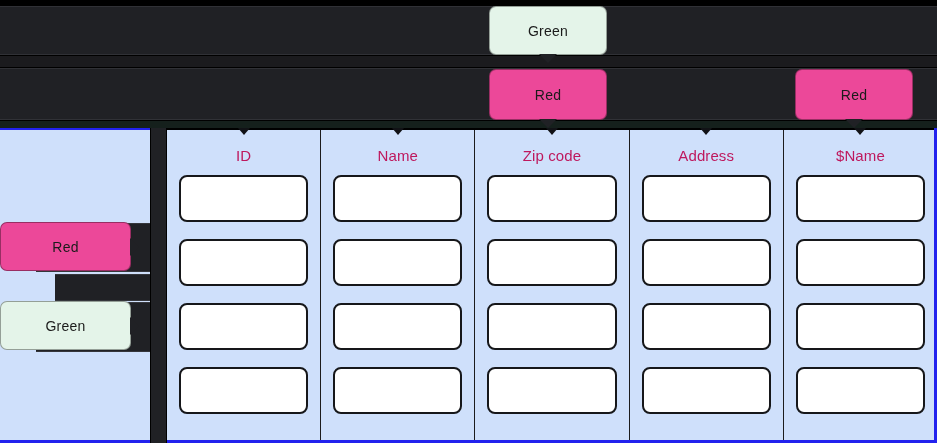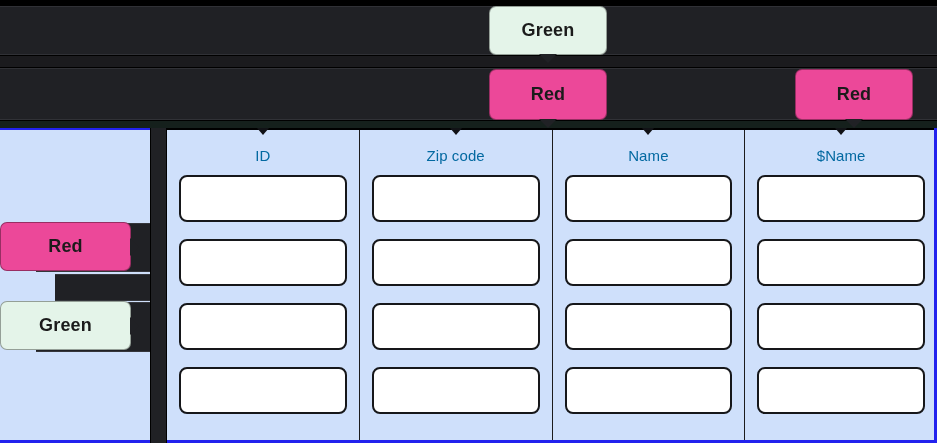--- a/index.html
+++ b/index.html
@@ -29,22 +29,22 @@
   #band-c { top: 121px; height: 7px; background:#15201c; border:none; }
 
   
   .callout {
     position: absolute;
     border-radius: 7px;
     border: 1px solid rgba(0,0,0,.35);
     display: flex;
     align-items: center;
     justify-content: center;
-    font-size: 18px;
-    font-weight: bold;
+    font-size: 14px;
+    font-weight: normal;
     color: #1b1b1b;
     letter-spacing: .2px;
     z-index: 30;
   }
   .callout.green { background: #e4f4e9; }
   .callout.red   { background: #ec4899; }
 
   .callout .arrow-down {
     position: absolute;
     bottom: -9px; left: 50%;
@@ -132,21 +132,21 @@
     position: absolute;
     top: -2px; left: 50%; margin-left: -6px;
     width: 0; height: 0;
     border-left: 6px solid transparent;
     border-right: 6px solid transparent;
     border-top: 7px solid #111216;
   }
   .col-header {
     text-align: center;
     font-size: 15px;
-    color: #0369a1;
+    color: #be185d;
     padding-top: 17px;
     padding-bottom: 11px;
     letter-spacing: .1px;
   }
   .cell {
     height: 47px;
     margin-bottom: 17px;
     background: #ffffff;
     border: 2px solid #16171a;
     border-radius: 8px;
@@ -201,29 +201,37 @@
     <div class="col">
           <div class="col-notch"></div>
           <div class="col-header">ID</div>
           <div class="cell"></div>
           <div class="cell"></div>
           <div class="cell"></div>
           <div class="cell"></div>
         </div>
         <div class="col">
           <div class="col-notch"></div>
+          <div class="col-header">Name</div>
+          <div class="cell"></div>
+          <div class="cell"></div>
+          <div class="cell"></div>
+          <div class="cell"></div>
+        </div>
+        <div class="col">
+          <div class="col-notch"></div>
           <div class="col-header">Zip code</div>
           <div class="cell"></div>
           <div class="cell"></div>
           <div class="cell"></div>
           <div class="cell"></div>
         </div>
         <div class="col">
           <div class="col-notch"></div>
-          <div class="col-header">Name</div>
+          <div class="col-header">Address</div>
           <div class="cell"></div>
           <div class="cell"></div>
           <div class="cell"></div>
           <div class="cell"></div>
         </div>
         <div class="col">
           <div class="col-notch"></div>
           <div class="col-header">$Name</div>
           <div class="cell"></div>
           <div class="cell"></div>

